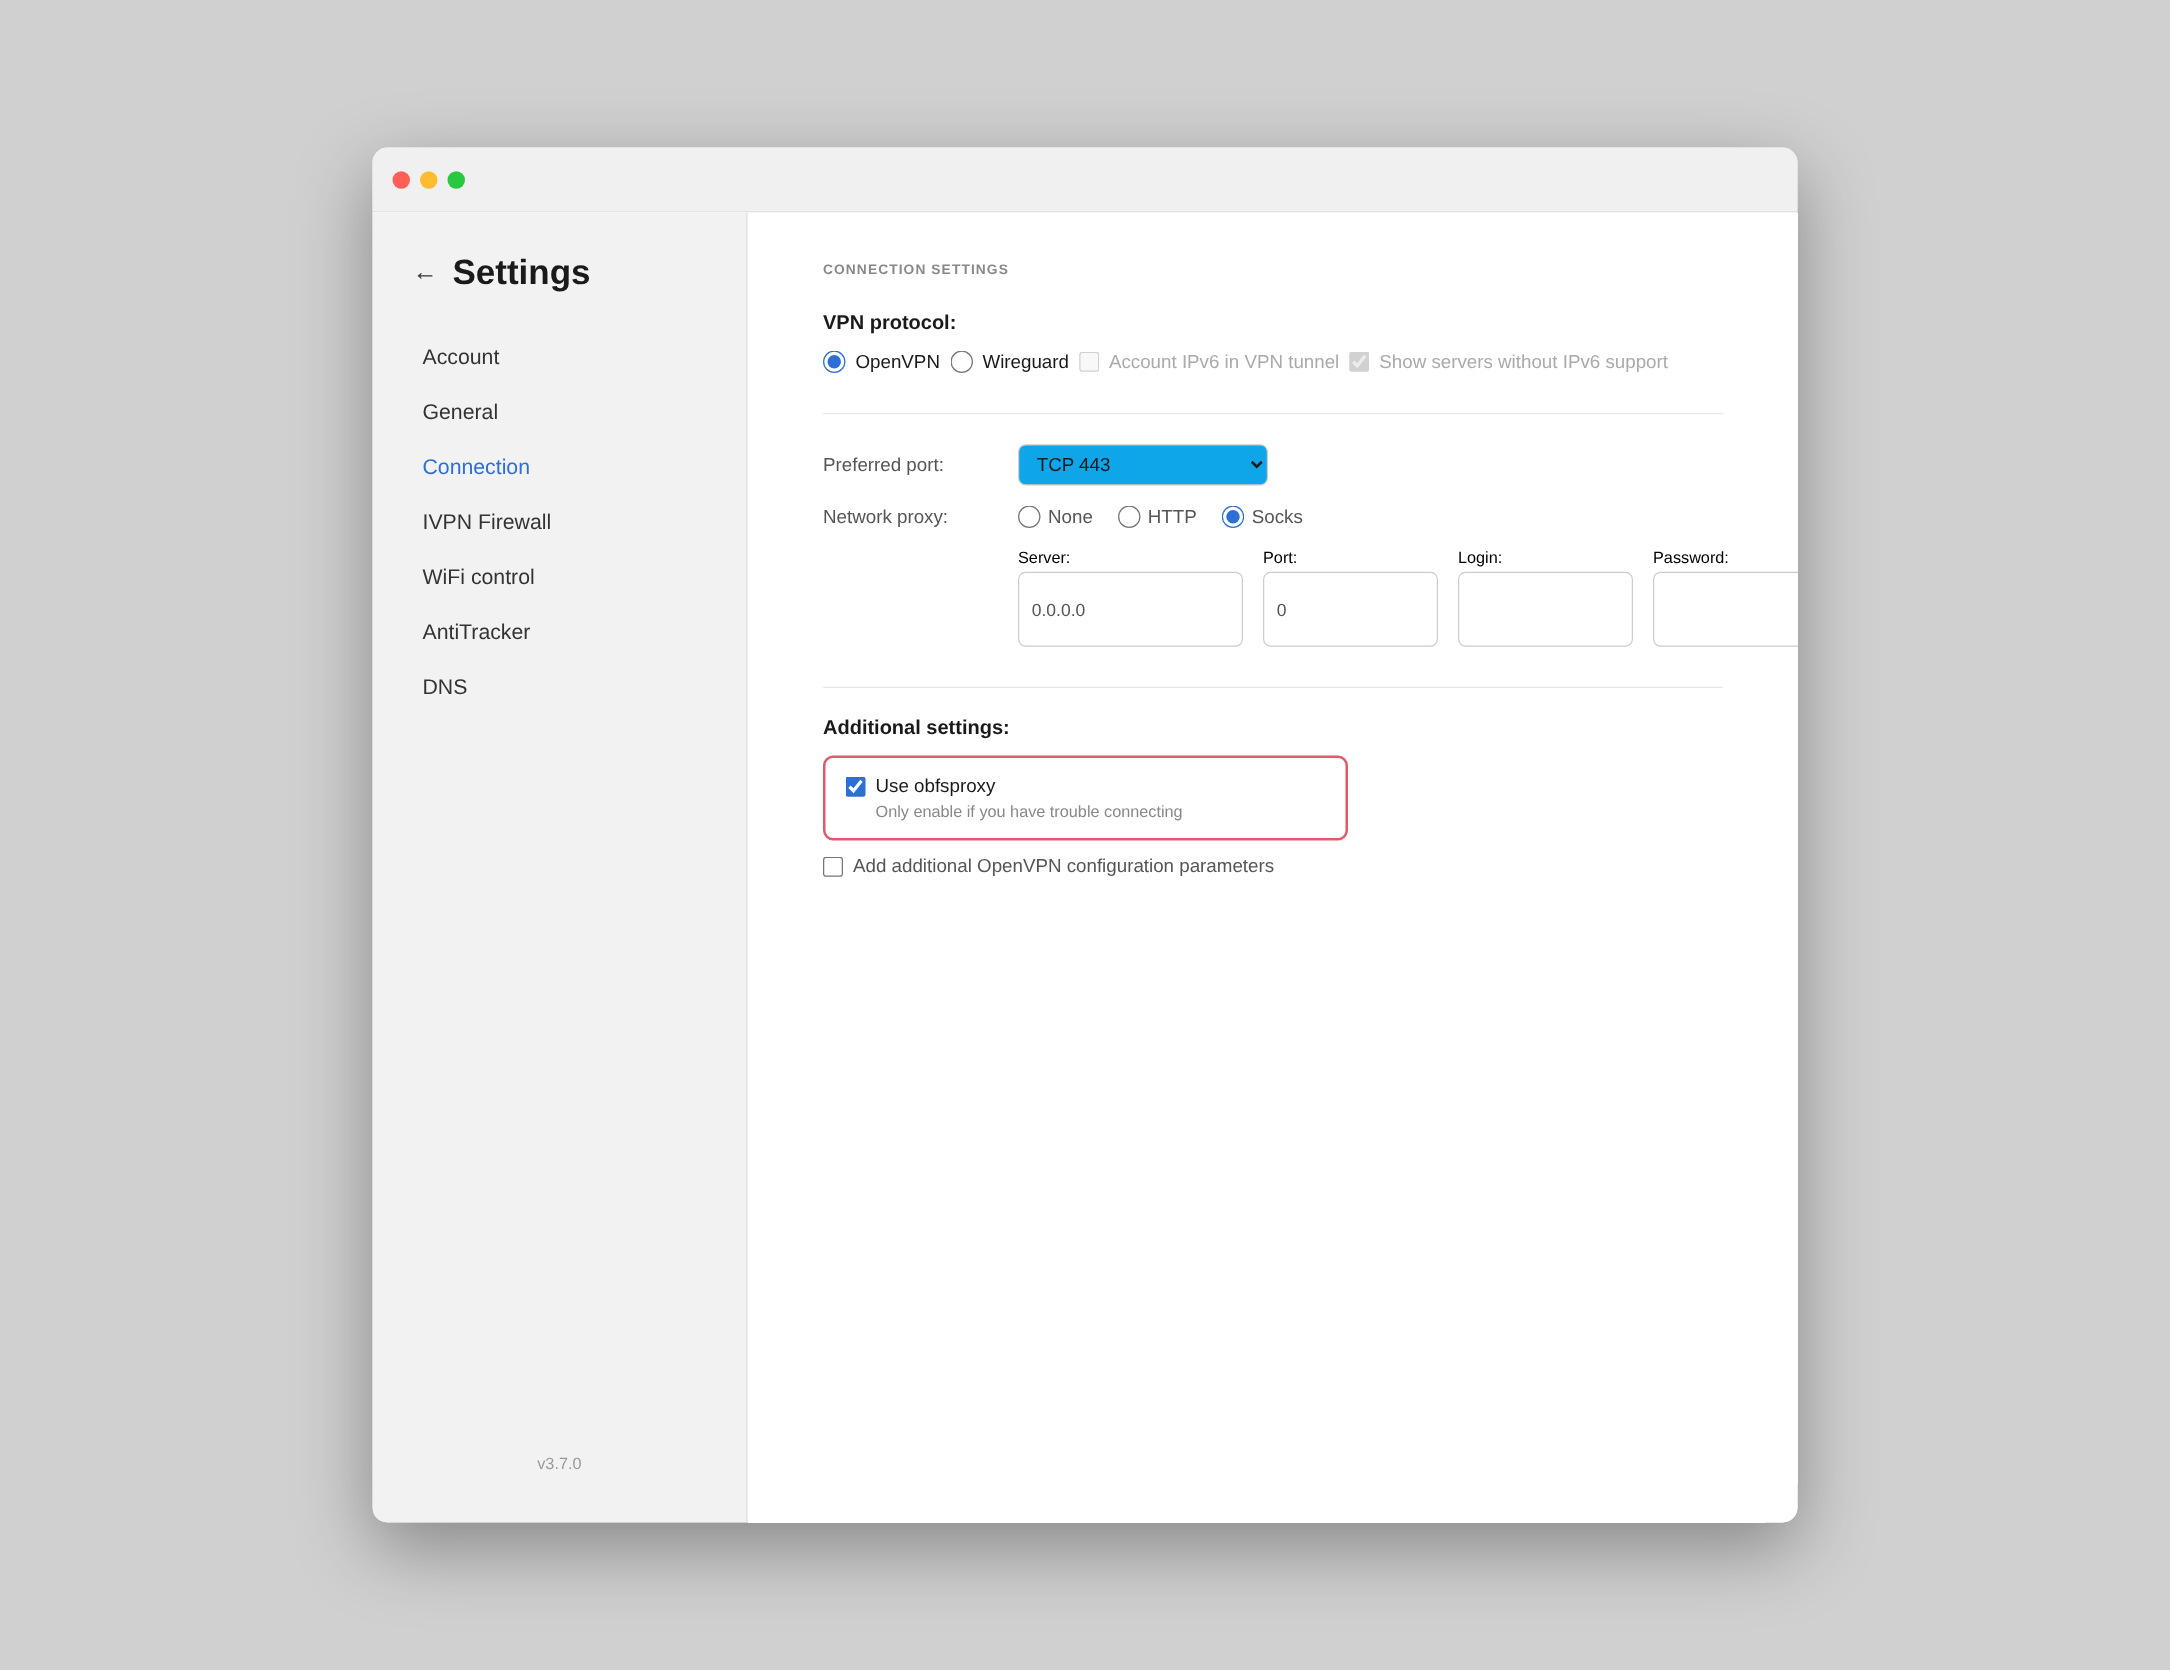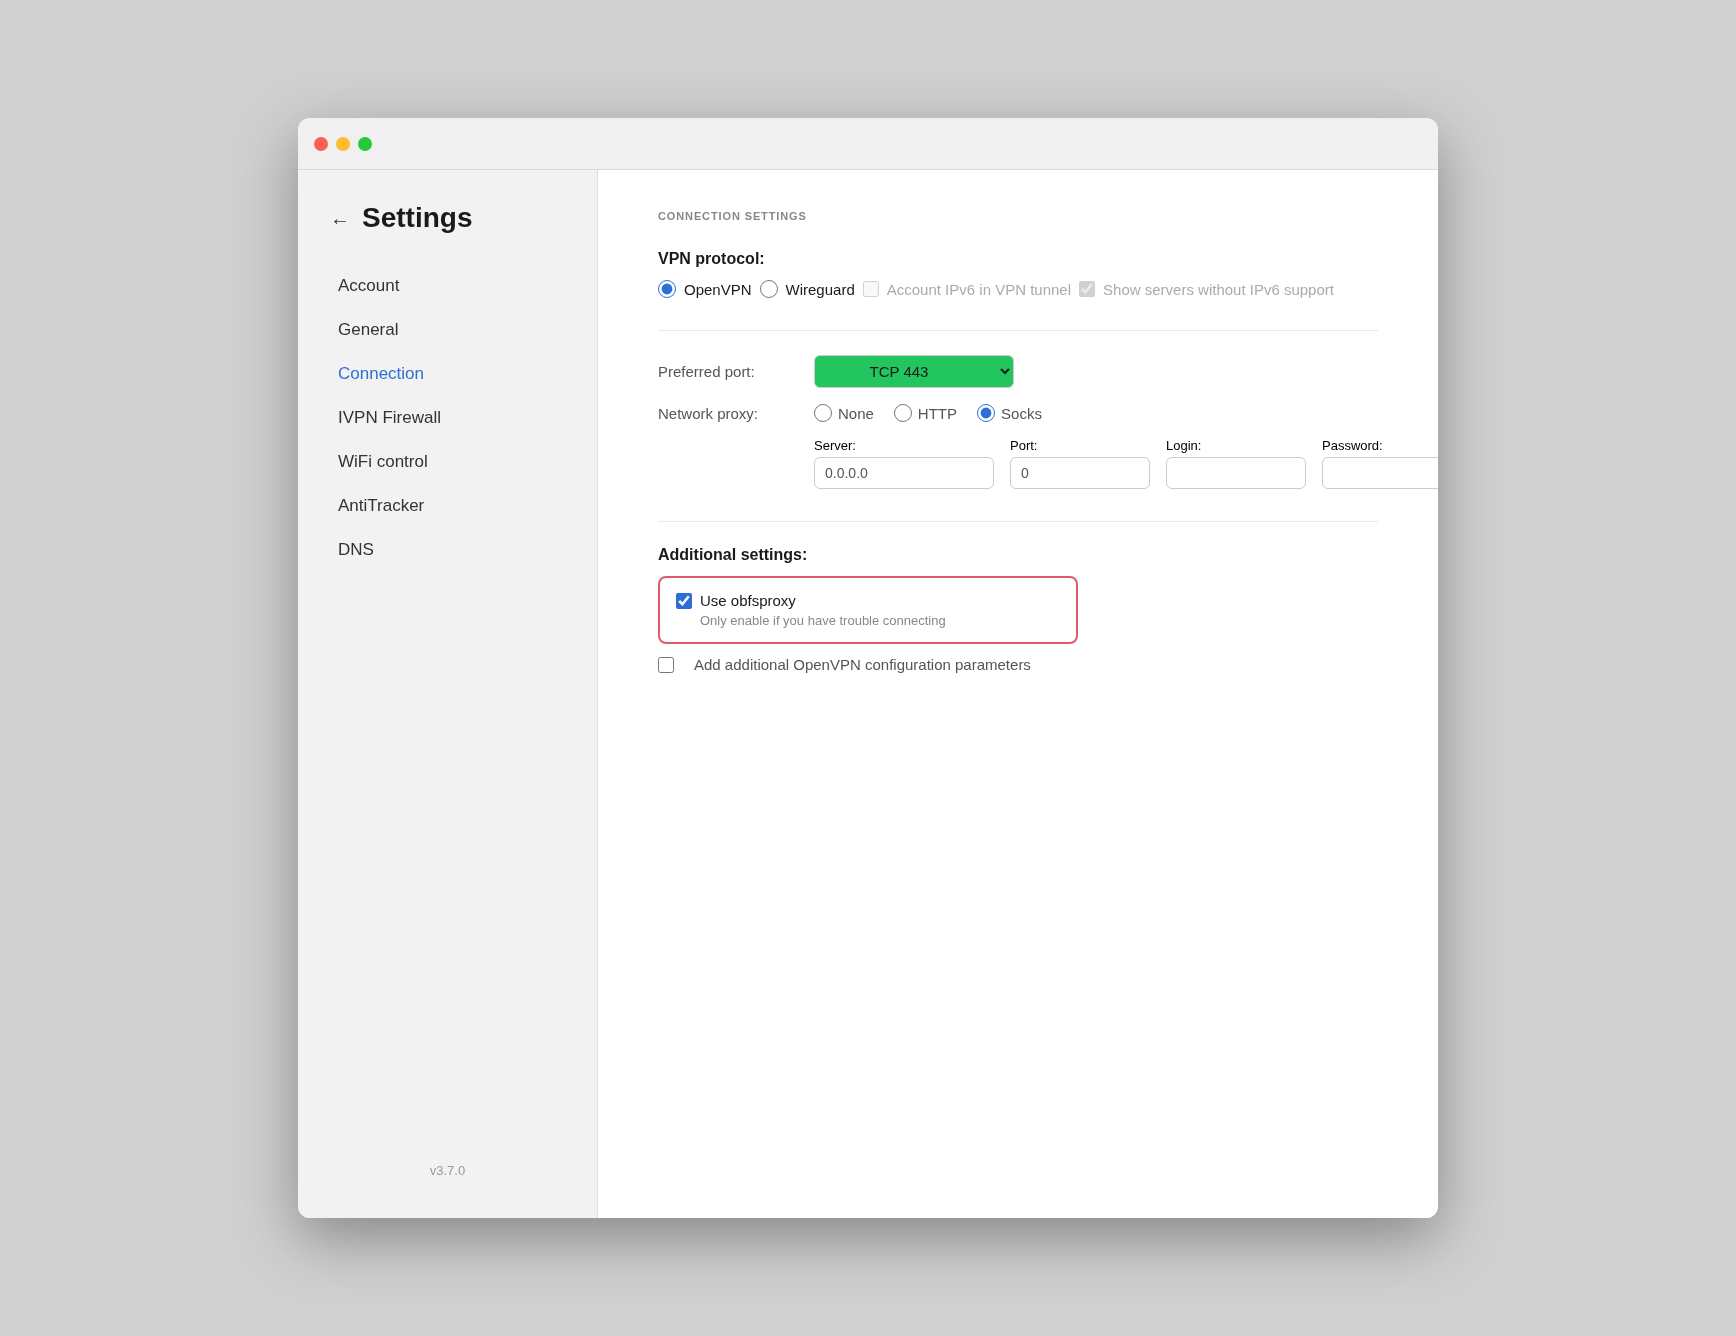--- a/index.html
+++ b/index.html
@@ -196,26 +196,25 @@
       color: #555;
       width: 140px;
       flex-shrink: 0;
     }
 
     .port-select {
       font-size: 15px;
       border: 1px solid #ccc;
       border-radius: 6px;
       padding: 6px 28px 6px 10px;
-      background: #22c55e;
+      background: #0ea5e9;
       appearance: auto;
       min-width: 200px;
       color: #1a1a1a;
       cursor: pointer;
-      text-align: center;
     }
 
     .proxy-radio-group {
       display: flex;
       align-items: center;
       gap: 20px;
     }
 
     .proxy-radio-item {
       display: flex;
@@ -240,21 +239,21 @@
     }
 
     .field-label {
       font-size: 13px;
       color: #000000;
     }
 
     .field-input {
       border: 1px solid #ccc;
       border-radius: 6px;
-      padding: 7px 10px;
+      padding: 21px 10px;
       font-size: 14px;
       color: #555;
       background: #fff;
       width: 140px;
     }
 
     .field-input.wide {
       width: 180px;
     }
 
@@ -291,21 +290,21 @@
 
     .obfsproxy-subtitle {
       font-size: 13px;
       color: #888;
       margin-left: 24px;
     }
 
     .add-params-row {
       display: flex;
       align-items: center;
-      gap: 20px;
+      gap: 8px;
       font-size: 15px;
       color: #555;
       cursor: pointer;
     }
   </style>
 </head>
 <body>
 
 <div class="window">
 

